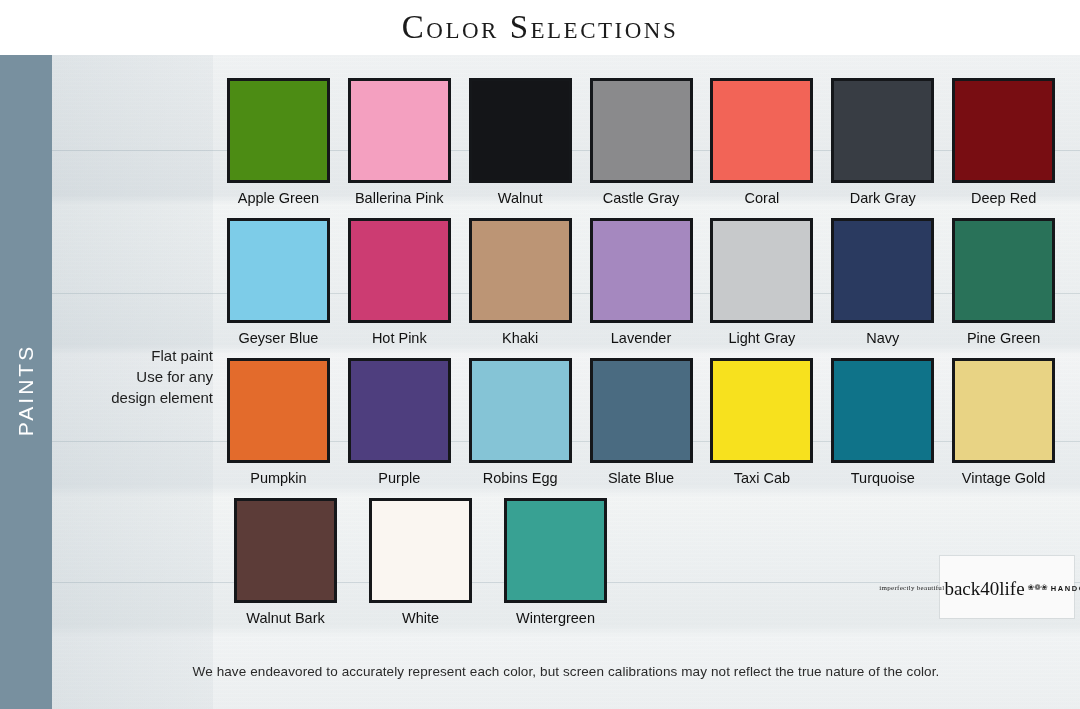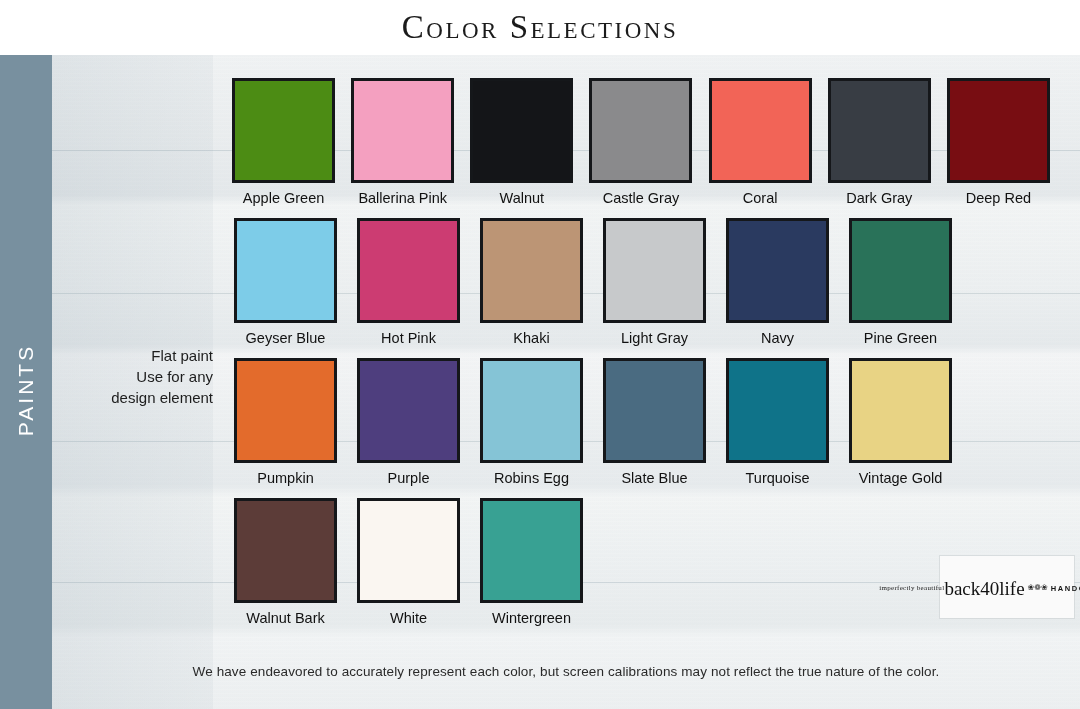--- a/index.html
+++ b/index.html
@@ -123,21 +123,21 @@
 
   
   #grid {
     position: absolute;
     left: 226px;
     top: 78px;
     width: 830px;
   }
   .swatch-row {
     display: flex;
-    gap: 4px;
+    gap: 16px;
     margin-bottom: 11px;
   }
   .swatch-cell {
     width: 119px;
     margin-right: 0px;
     display: flex;
     flex-direction: column;
     align-items: center;
   }
   .swatch-chip {
@@ -294,20 +294,24 @@
         </div>
         <div class="swatch-cell">
           <div class="swatch-chip" style="background: rgb(204, 60, 114);"></div>
           <div class="swatch-name">Hot Pink</div>
         </div>
         <div class="swatch-cell">
           <div class="swatch-chip" style="background: rgb(188, 149, 117);"></div>
           <div class="swatch-name">Khaki</div>
         </div>
         <div class="swatch-cell">
+          <div class="swatch-chip" style="background: rgb(165, 136, 191);"></div>
+          <div class="swatch-name">Lavender</div>
+        </div>
+        <div class="swatch-cell">
           <div class="swatch-chip" style="background: rgb(199, 201, 203);"></div>
           <div class="swatch-name">Light Gray</div>
         </div>
         <div class="swatch-cell">
           <div class="swatch-chip" style="background: rgb(42, 58, 96);"></div>
           <div class="swatch-name">Navy</div>
         </div>
         <div class="swatch-cell">
           <div class="swatch-chip" style="background: rgb(41, 114, 89);"></div>
           <div class="swatch-name">Pine Green</div>
@@ -322,20 +326,24 @@
           <div class="swatch-chip" style="background: rgb(78, 62, 126);"></div>
           <div class="swatch-name">Purple</div>
         </div>
         <div class="swatch-cell">
           <div class="swatch-chip" style="background: rgb(133, 196, 214);"></div>
           <div class="swatch-name">Robins Egg</div>
         </div>
         <div class="swatch-cell">
           <div class="swatch-chip" style="background: rgb(74, 107, 129);"></div>
           <div class="swatch-name">Slate Blue</div>
+        </div>
+        <div class="swatch-cell">
+          <div class="swatch-chip" style="background: rgb(247, 225, 30);"></div>
+          <div class="swatch-name">Taxi Cab</div>
         </div>
         <div class="swatch-cell">
           <div class="swatch-chip" style="background: rgb(15, 115, 137);"></div>
           <div class="swatch-name">Turquoise</div>
         </div>
         <div class="swatch-cell">
           <div class="swatch-chip" style="background: rgb(232, 211, 132);"></div>
           <div class="swatch-name">Vintage Gold</div>
         </div>
       </div>

